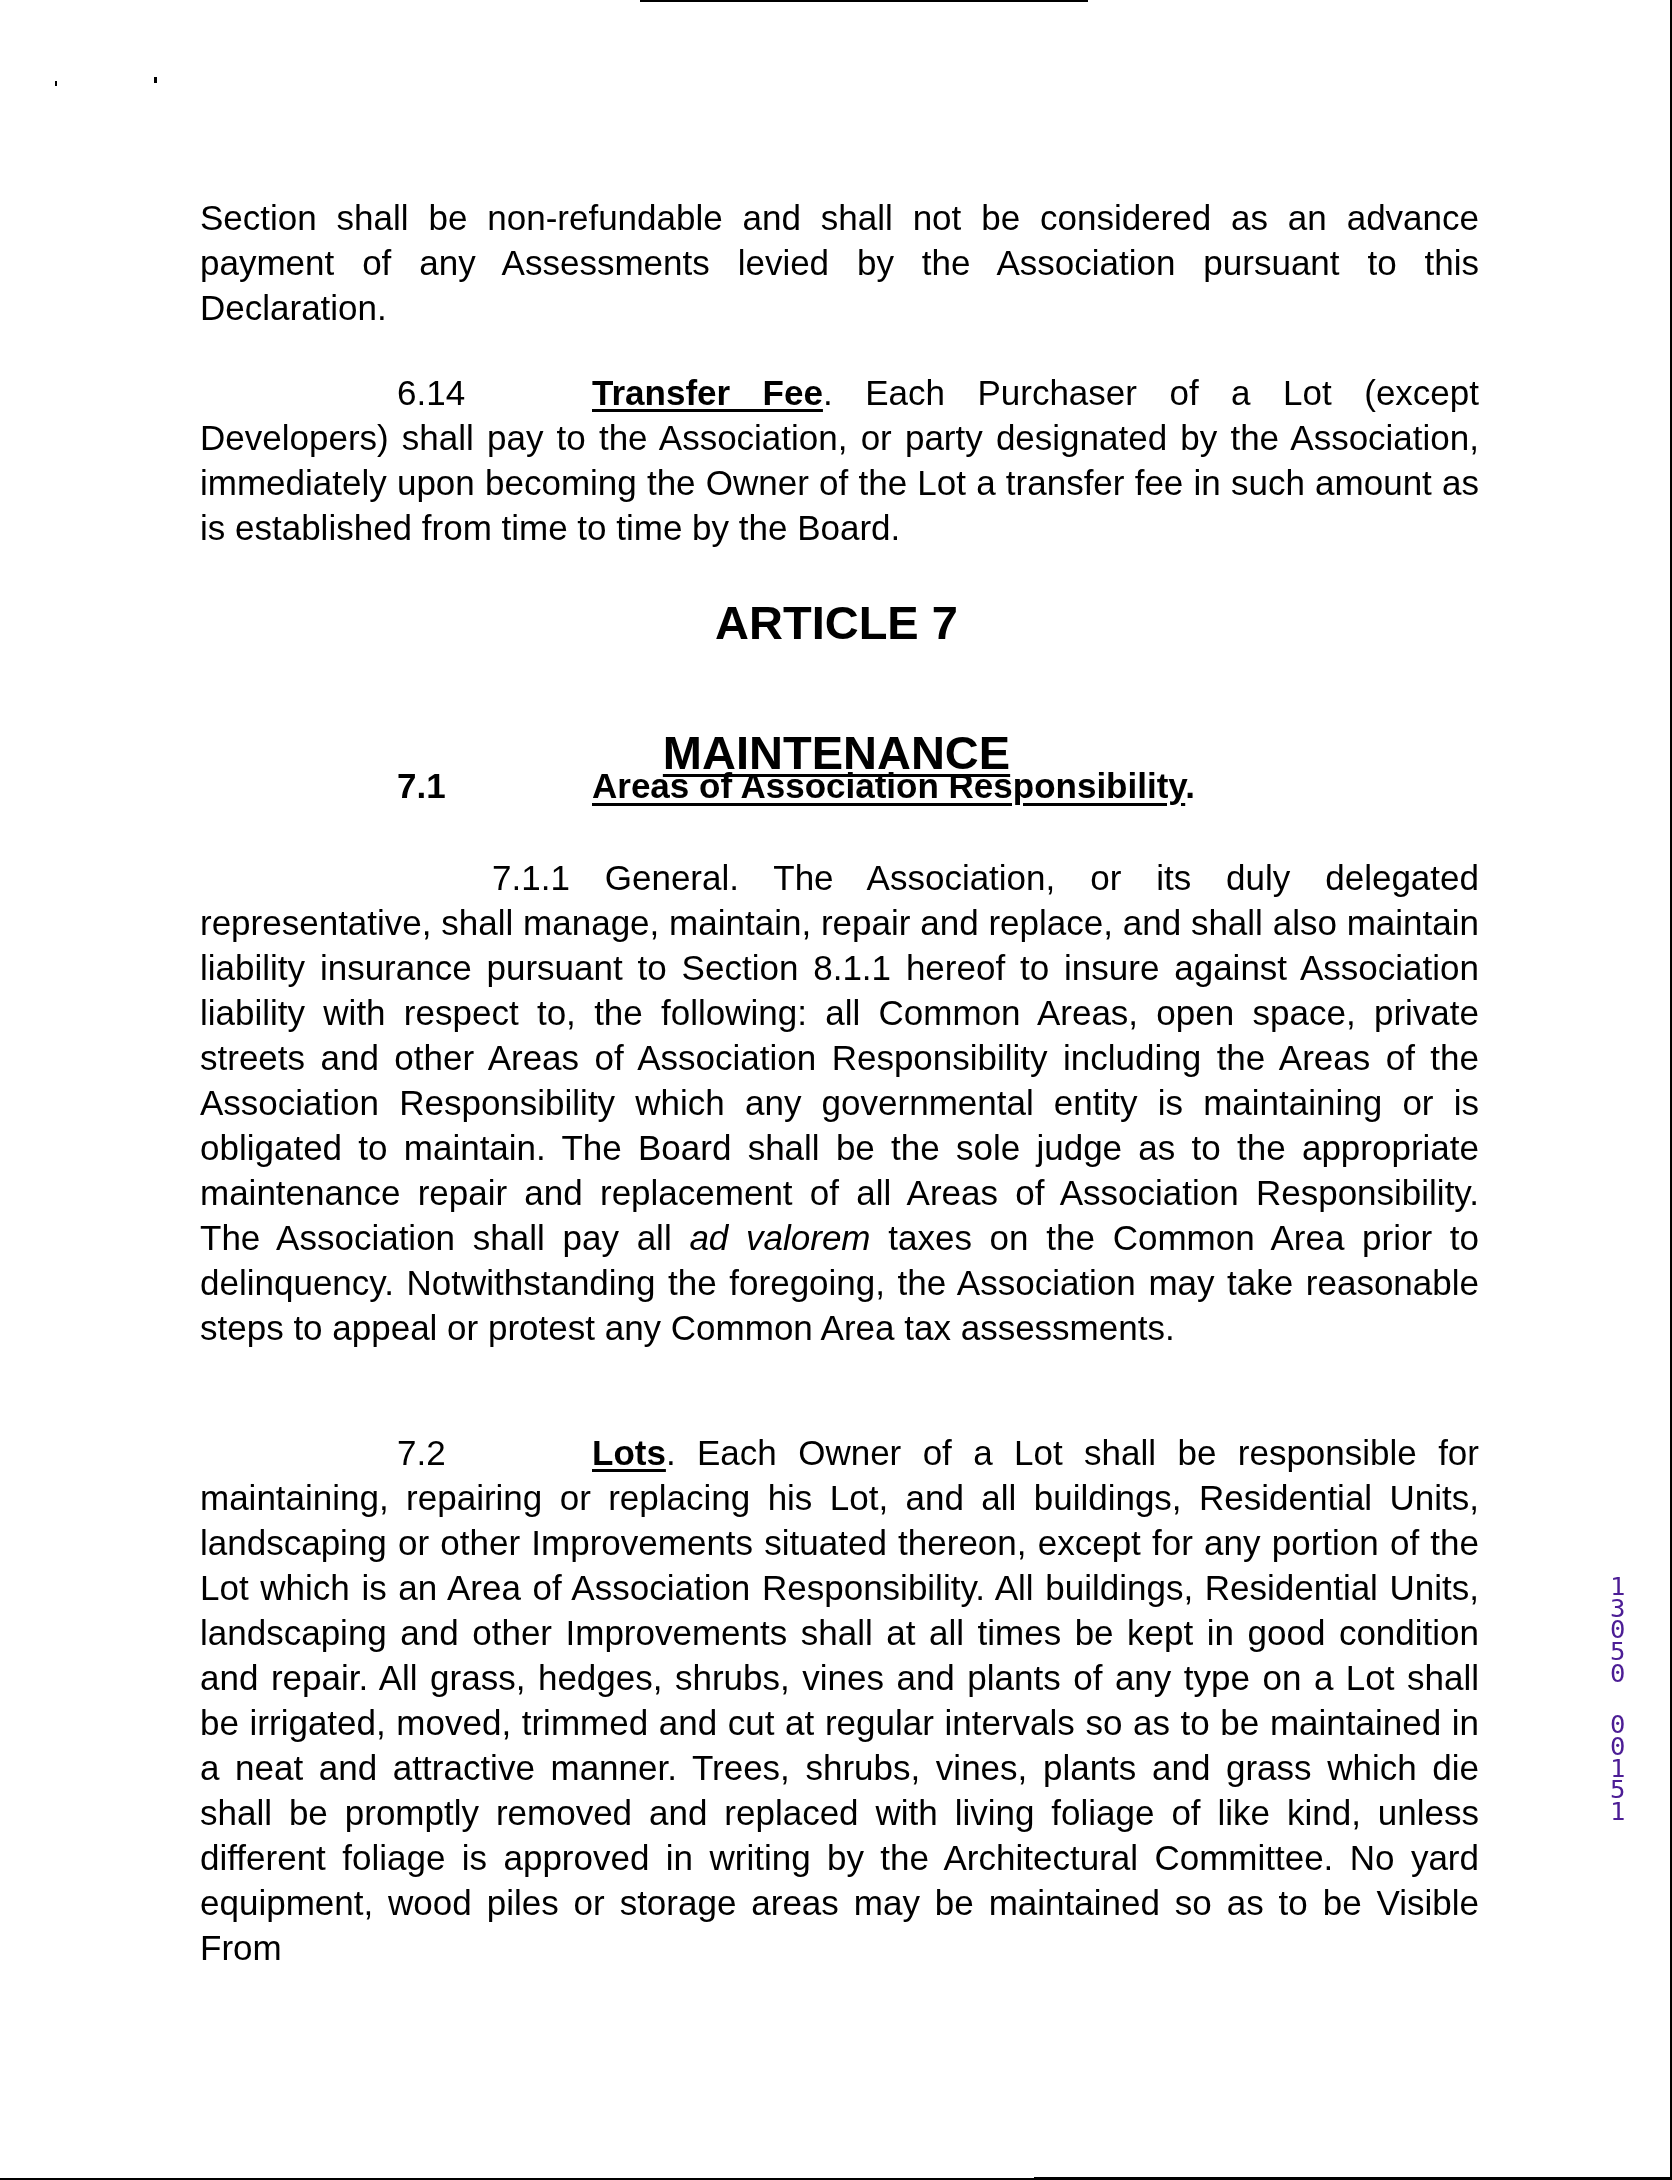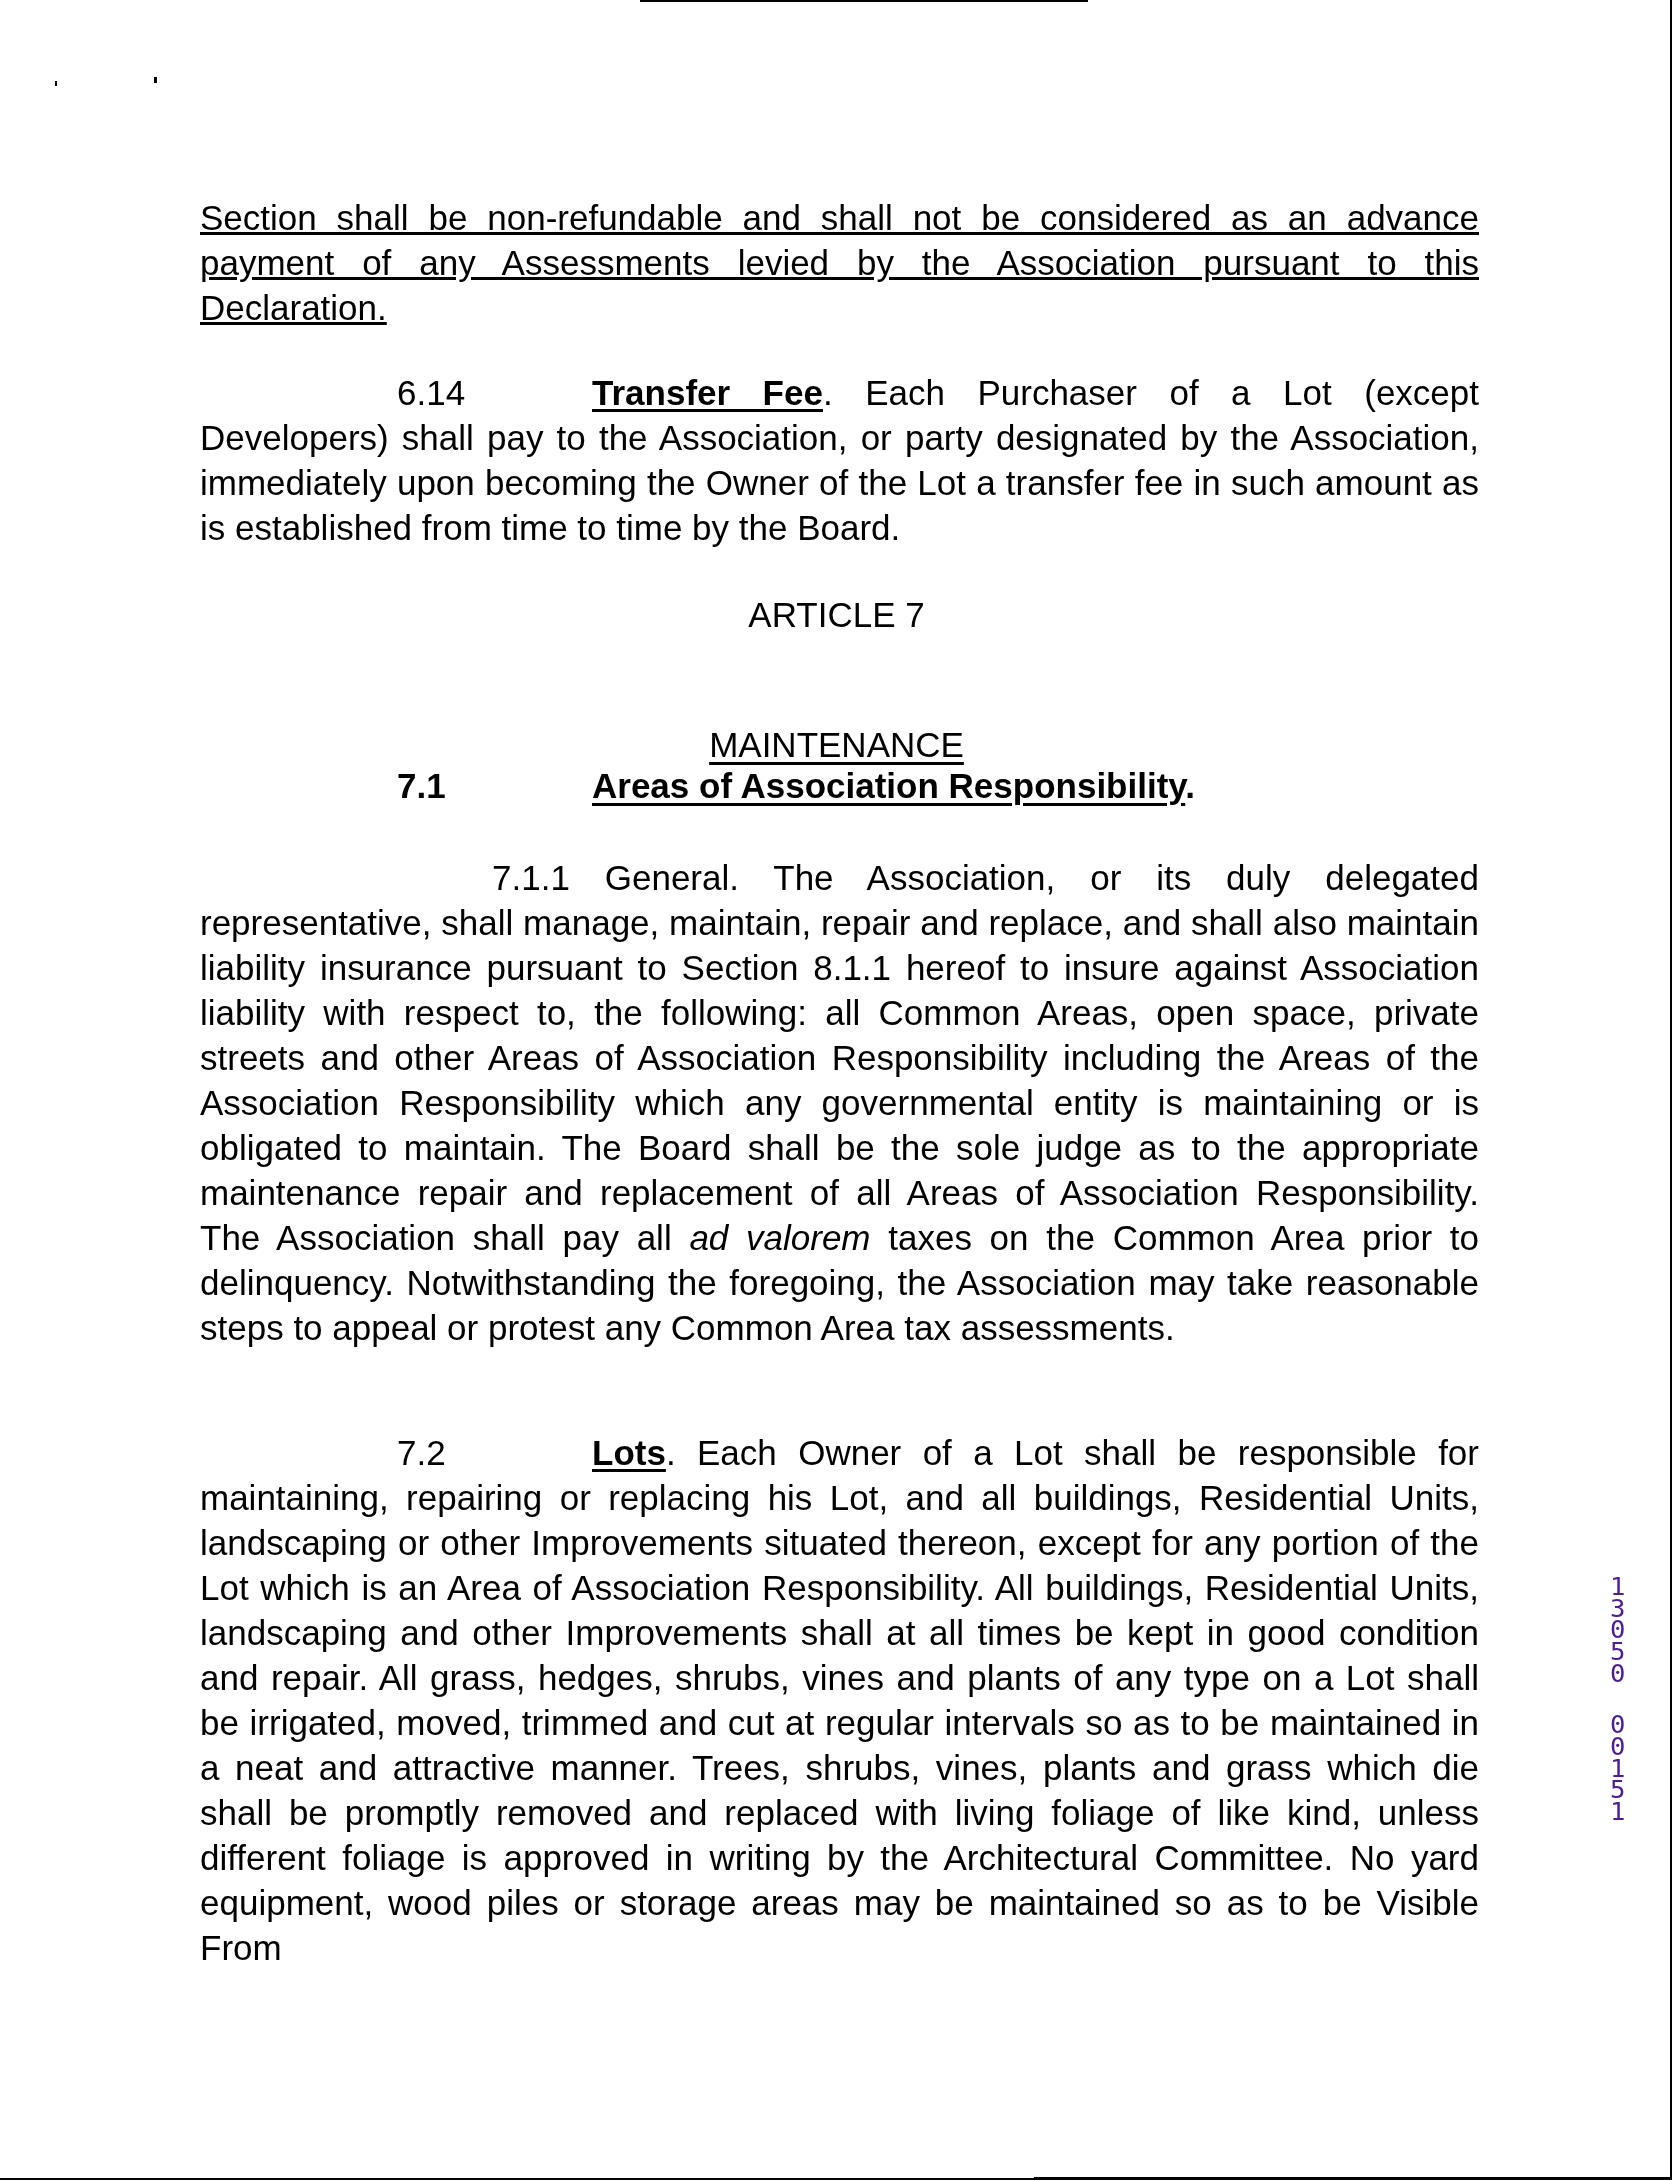--- a/index.html
+++ b/index.html
@@ -82,22 +82,22 @@
       font-weight: bold;
       text-decoration: underline;
       text-decoration-thickness: 3px;
       text-underline-offset: 3.9px;
     }
     .center {
       position: absolute;
       left: 0;
       width: 1673px;
       text-align: center;
-      font-size: 35px;
-      font-weight: normal;
+      font-size: 47px;
+      font-weight: bold;
     }
     .center span.u {
       text-decoration: underline;
       text-decoration-thickness: 3px;
       text-underline-offset: 4.9px;
     }
     .heading-71 {
       position: absolute;
       left: 200px;
       top: 766px;
@@ -140,21 +140,21 @@
 
 <div class="page">
 
   <div class="top-rule"></div>
   <div class="right-edge"></div>
   <div class="bottom-rule"></div>
   <div class="bottom-rule-right"></div>
   <div class="speck" style="left:55px;top:81px;width:2px;height:4.9px;"></div>
   <div class="speck" style="left:154px;top:77px;width:3px;height:5.9px;"></div>
 
-  <div class="text-block" style="top:195px;text-decoration:underline;">
+  <div class="text-block" style="top:195px;">
     <p>Section shall be non-refundable and shall not be considered as an advance payment of any Assessments levied by the Association pursuant to this Declaration.</p>
   </div>
 
   <div class="text-block" style="top:370px;">
     <p>
       <span class="indent-sec"></span><span class="sec-num">6.14</span><span class="sec-title">Transfer Fee</span><span>.</span><span>  Each Purchaser of a Lot (except Developers) shall pay to the Association, or party designated by the Association, immediately upon becoming the Owner of the Lot a transfer fee in such amount as is established from time to time by the Board.</span>
     </p>
   </div>
 
   <div class="center" style="top:595px;">

